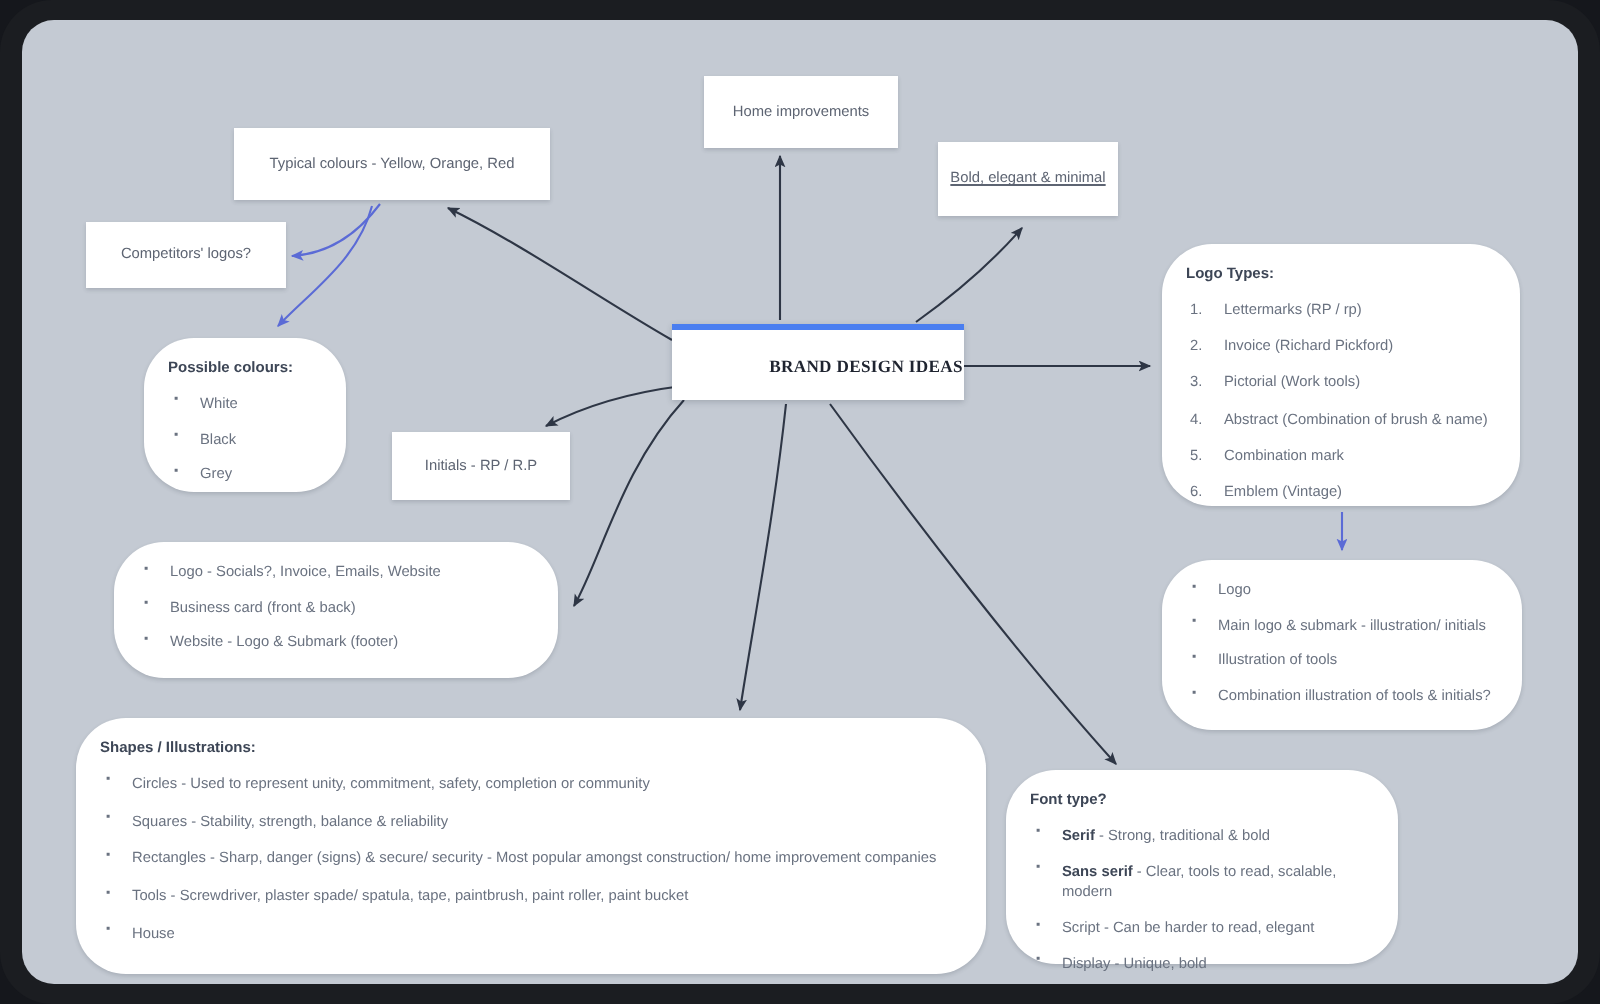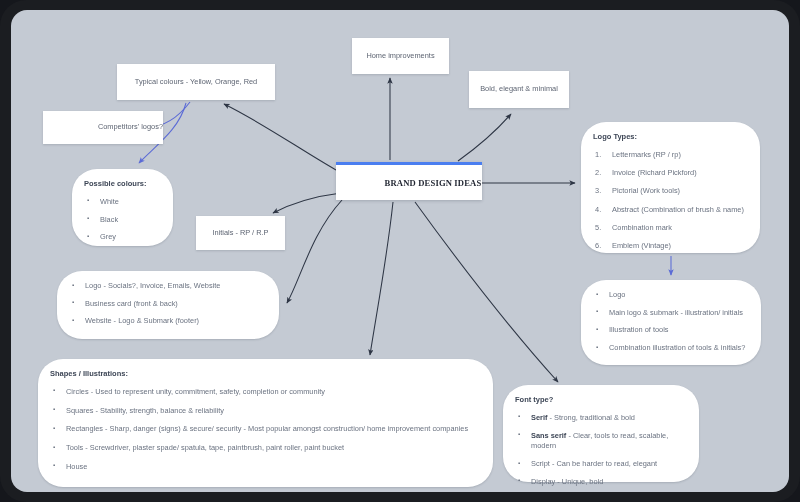--- a/index.html
+++ b/index.html
@@ -137,23 +137,23 @@
   #central span {
     font-family: "Liberation Serif", serif;
     font-weight: bold;
     font-size: 8.6px;
     color: #1f2430;
     letter-spacing: 0.15px;
   }
 
   
   #n-home       { left: 341px; top: 28px;  width: 97px;  height: 36px; }
-  #n-bold       { left: 458px; top: 61px;  width: 100px; height: 37px; }
+  #n-bold       { left: 458px; top: 61px;  width: 90px; height: 37px; text-decoration: underline; }
   #n-typical    { left: 106px; top: 54px;  width: 158px; height: 36px; }
-  #n-competitors{ left: 32px;  top: 101px; width: 120px; height: 33px; justify-content: flex-end; }
+  #n-competitors{ left: 32px;  top: 101px; width: 100px; height: 33px; }
   #n-initials   { left: 185px; top: 206px; width: 89px;  height: 34px; }
   #n-possible   { left: 61px;  top: 159px; width: 101px; height: 77px; }
   #n-deliver    { left: 46px;  top: 261px; width: 222px; height: 68px; }
   #n-shapes     { left: 27px;  top: 349px; width: 455px; height: 128px; }
   #n-logotypes  { left: 570px; top: 112px; width: 179px; height: 131px; }
   #n-branding   { left: 570px; top: 270px; width: 180px; height: 85px; }
   #n-fonttype   { left: 492px; top: 375px; width: 196px; height: 97px; }
 
   #n-shapes ul.bullets > li { margin-bottom: 8px; }
 </style>

